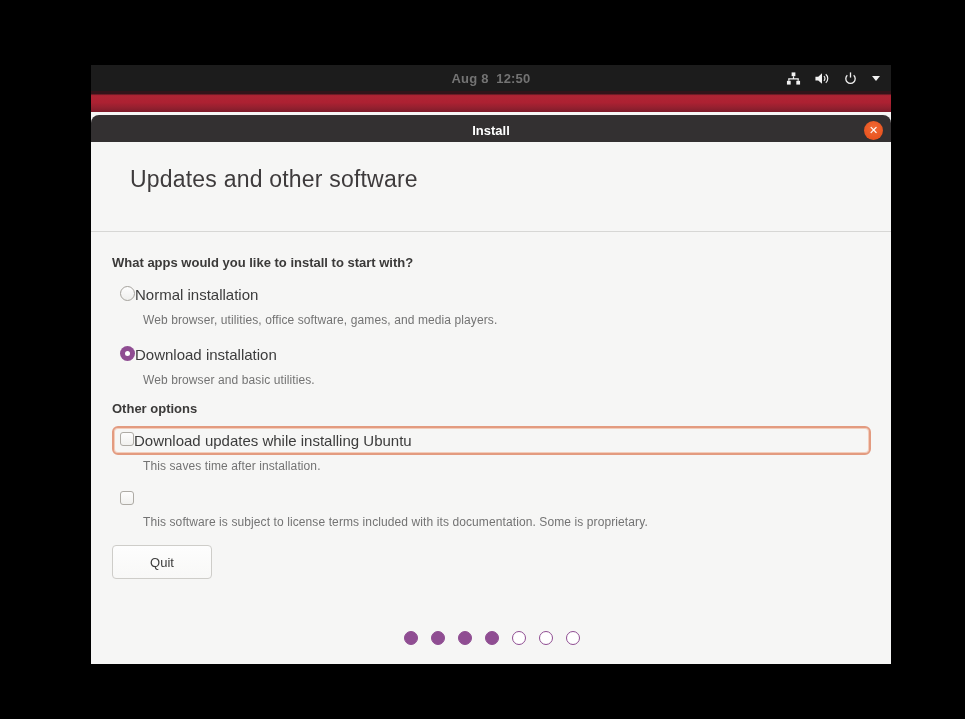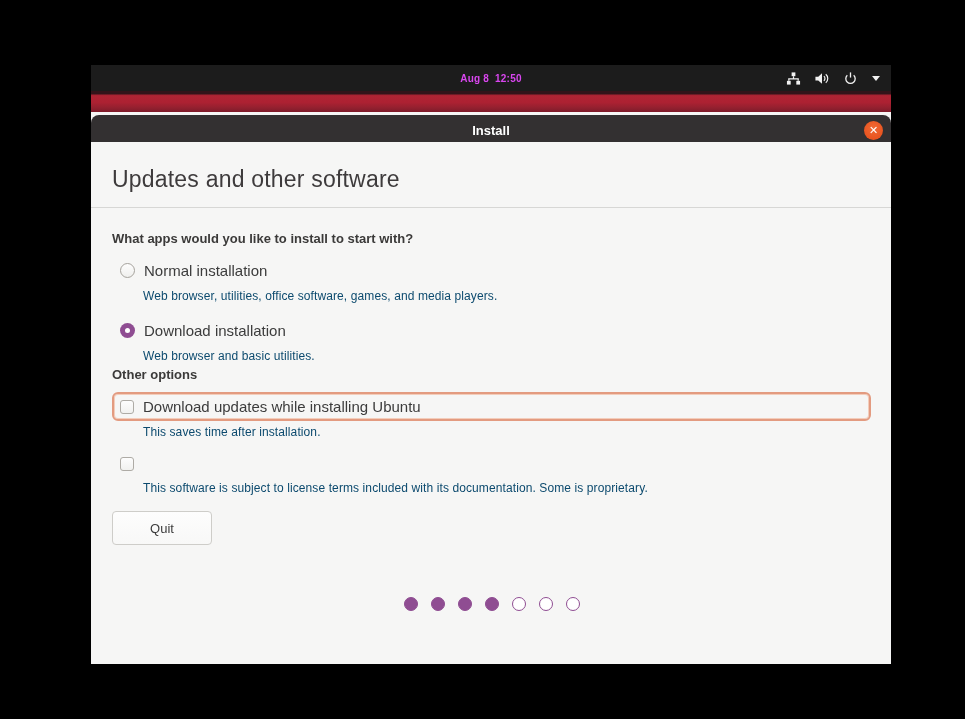--- a/index.html
+++ b/index.html
@@ -2,54 +2,54 @@
 <html><head>
 <meta charset="utf-8">
 <style>
   * { margin: 0; padding: 0; box-sizing: border-box; }
   html, body { width: 965px; height: 719px; background: #000; font-family: "Liberation Sans", "DejaVu Sans", sans-serif; overflow: hidden; }
 
   .screen { position: absolute; left: 91px; top: 65px; width: 800px; height: 599px; background: #f6f6f5; }
 
   
   .topbar { position: absolute; left: 0; top: 0; width: 100%; height: 26px; background: #1c1c1c; display: flex; align-items: center; justify-content: center; }
-  .clock { color: #d946ef; font-size: 10px; font-weight: bold; white-space: pre; letter-spacing: 0.2px; }
+  .clock { color: #737373; font-size: 13px; font-weight: bold; white-space: pre; letter-spacing: 0.2px; }
   .status-icons { position: absolute; right: 10px; top: 0; height: 26px; display: flex; align-items: center; gap: 13px; }
   .status-icons svg { display: block; }
 
   
   .wallpaper { position: absolute; left: 0; top: 26px; width: 100%; height: 21px;
     background: linear-gradient(180deg, #33141a 0%, #33141a 12%, #b02434 22%, #ac2132 55%, #93202f 80%, #7e1a29 100%); }
 
   
   .titlebar { position: absolute; left: 0; top: 50px; width: 100%; height: 30px; background: #333031; border-radius: 8px 8px 0 0; display: flex; align-items: center; justify-content: center; }
   .titlebar-title { color: #ffffff; font-size: 13px; font-weight: bold; }
   .close-btn { position: absolute; right: 8px; top: 6px; width: 19px; height: 19px; border-radius: 50%; background: radial-gradient(circle at 50% 38%, #f06a35 0%, #e95420 70%); display: flex; align-items: center; justify-content: center; cursor: default; }
   .close-btn span { color: #ffffff; font-size: 11px; font-weight: bold; line-height: 1; transform: translateY(-0.5px); }
 
   
   .content { position: absolute; left: 0; top: 77px; width: 100%; height: 522px; background: #f6f6f5; }
-  .page-header { height: 66px; padding: 24px 0 0 21px; border-bottom: 1px solid #d7d7d5; }
+  .page-header { height: 90px; padding: 24px 0 0 39px; border-bottom: 1px solid #d7d7d5; }
   .page-title { font-size: 23px; color: #3e3b3c; font-weight: normal; letter-spacing: 0.2px; }
 
   .body { padding: 23px 20px 0 21px; }
   .section-heading { font-size: 13px; font-weight: bold; color: #3b3a39; margin-bottom: 10px; }
 
-  .option-row { display: flex; align-items: center; gap: 9px; padding: 4px 6px; border: 2px solid transparent; border-radius: 6px; margin-bottom: 4px; }
+  .option-row { display: flex; align-items: flex-start; padding: 4px 6px; border: 2px solid transparent; border-radius: 6px; margin-bottom: 4px; }
   .option-row.focused { border-color: #e39b80; box-shadow: 0 0 0 1px #f3cdbb inset; }
   .option-label { font-size: 15px; color: #3c3c3c; }
 
   .radio { width: 15px; height: 15px; border-radius: 50%; border: 1px solid #a5a29c; background: linear-gradient(#fdfdfd, #efefed); flex: 0 0 auto; }
   .radio.selected { border: none; background: #8f4d92; position: relative; }
   .radio.selected::after { content: ""; position: absolute; left: 5px; top: 5px; width: 5px; height: 5px; border-radius: 50%; background: #ffffff; }
 
   .checkbox { width: 14px; height: 14px; border-radius: 3px; border: 1px solid #aeaba5; background: linear-gradient(#fdfdfd, #f1f1ef); flex: 0 0 auto; }
 
-  .option-desc { font-size: 12px; color: #0c4a6e; margin: 2px 0 13px 31px; letter-spacing: 0.1px; }
-  .option-desc.tight { margin-bottom: 4px; }
+  .option-desc { font-size: 12px; color: #737373; margin: 2px 0 13px 31px; letter-spacing: 0.1px; }
+  .option-desc.tight { margin-bottom: 14px; }
   .option-desc.wide-gap { margin-bottom: 12px; }
 
   
   .button-row { display: flex; justify-content: space-between; gap: 16px; margin-top: 16px; padding-right: 0; }
   .btn { min-width: 100px; height: 34px; background: linear-gradient(#fdfdfd, #f8f8f7); border: 1px solid #cecdc9; border-radius: 4px; font-size: 13px; color: #3c3c3c; font-family: "Liberation Sans", sans-serif; cursor: default; }
 
   
   .dots { display: flex; justify-content: center; gap: 13px; margin-top: 52px; }
   .dot { width: 14px; height: 14px; border-radius: 50%; border: 1.5px solid #8f4d92; background: #ffffff; }
   .dot.filled { background: #8f4d92; border-color: #8f4d92; }

